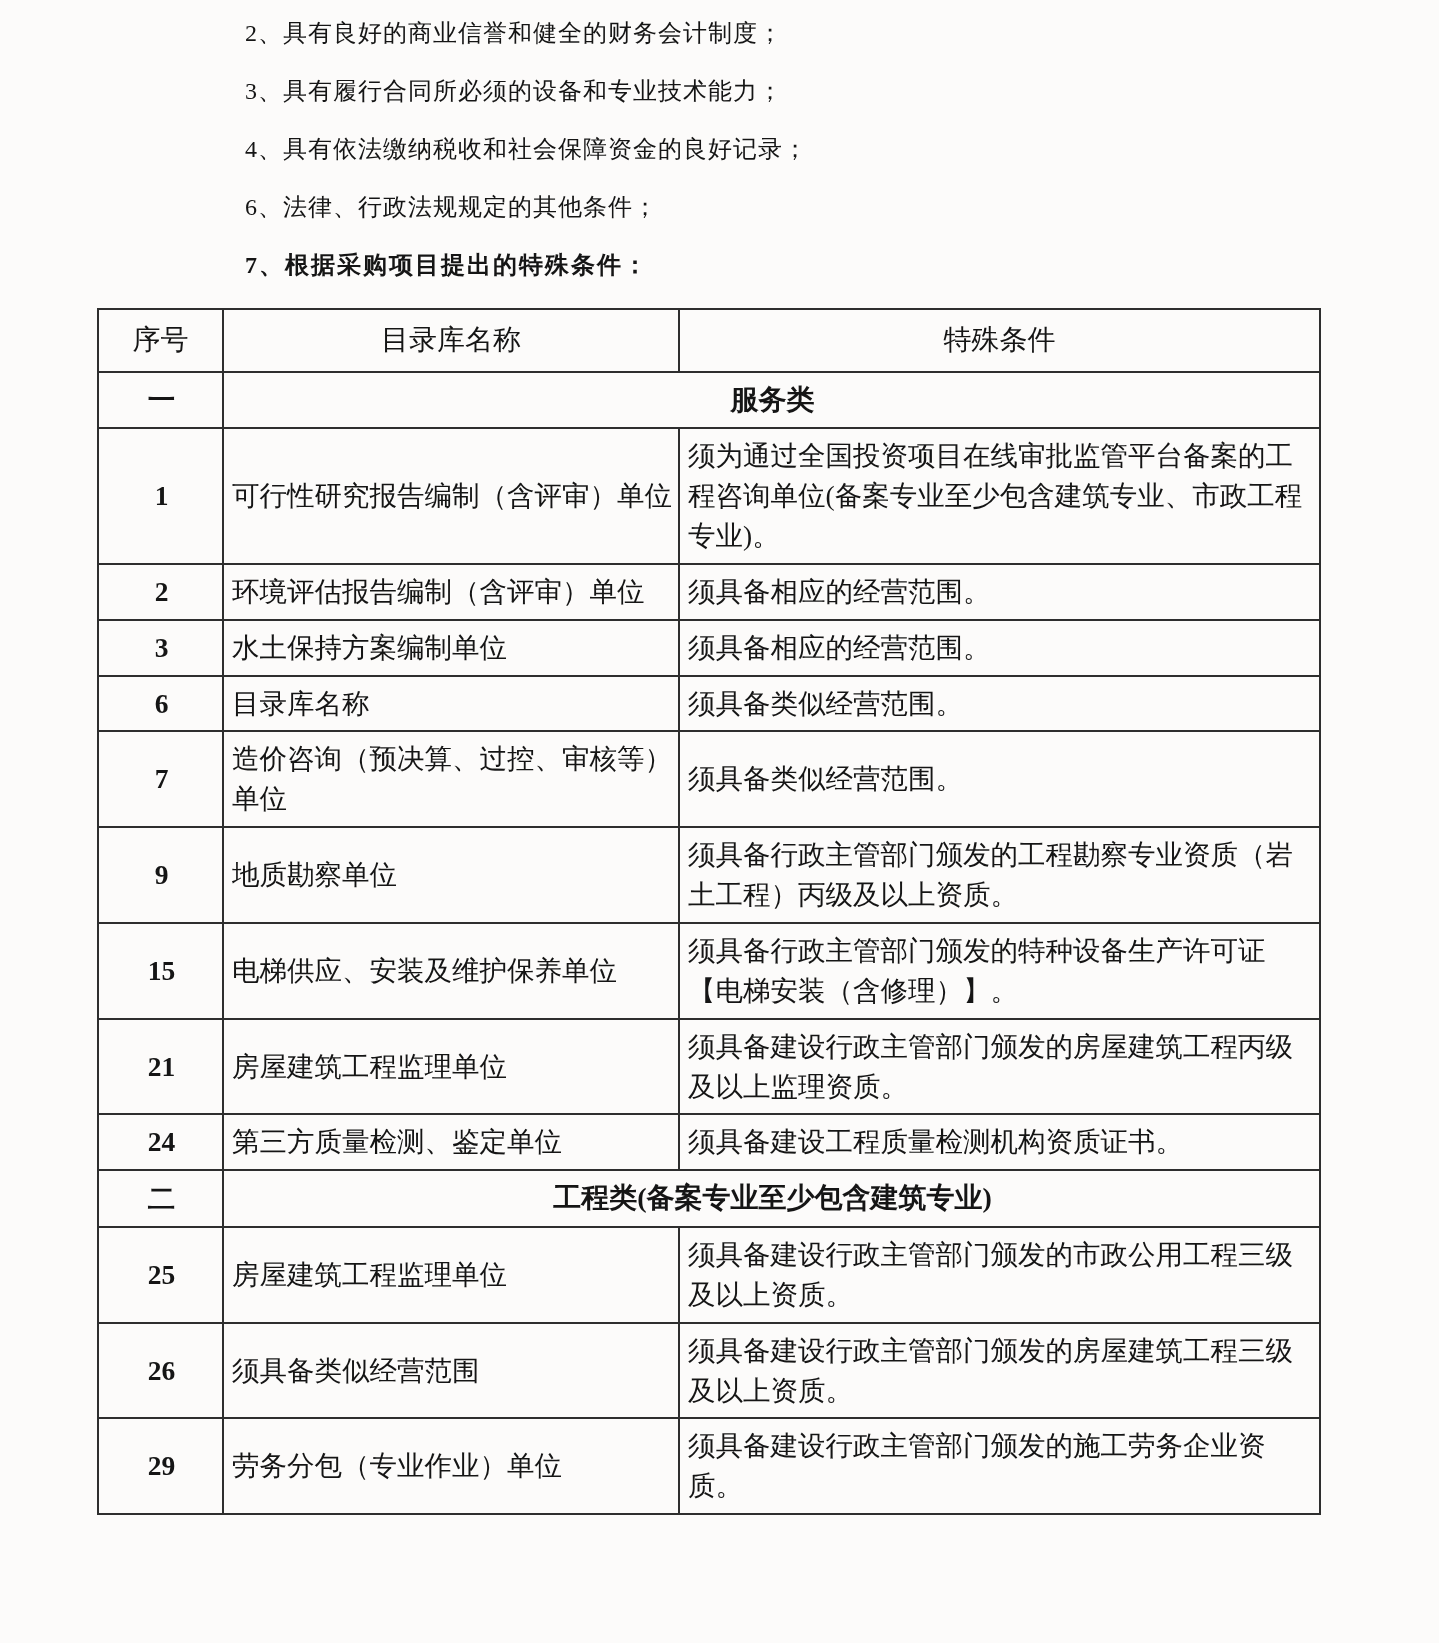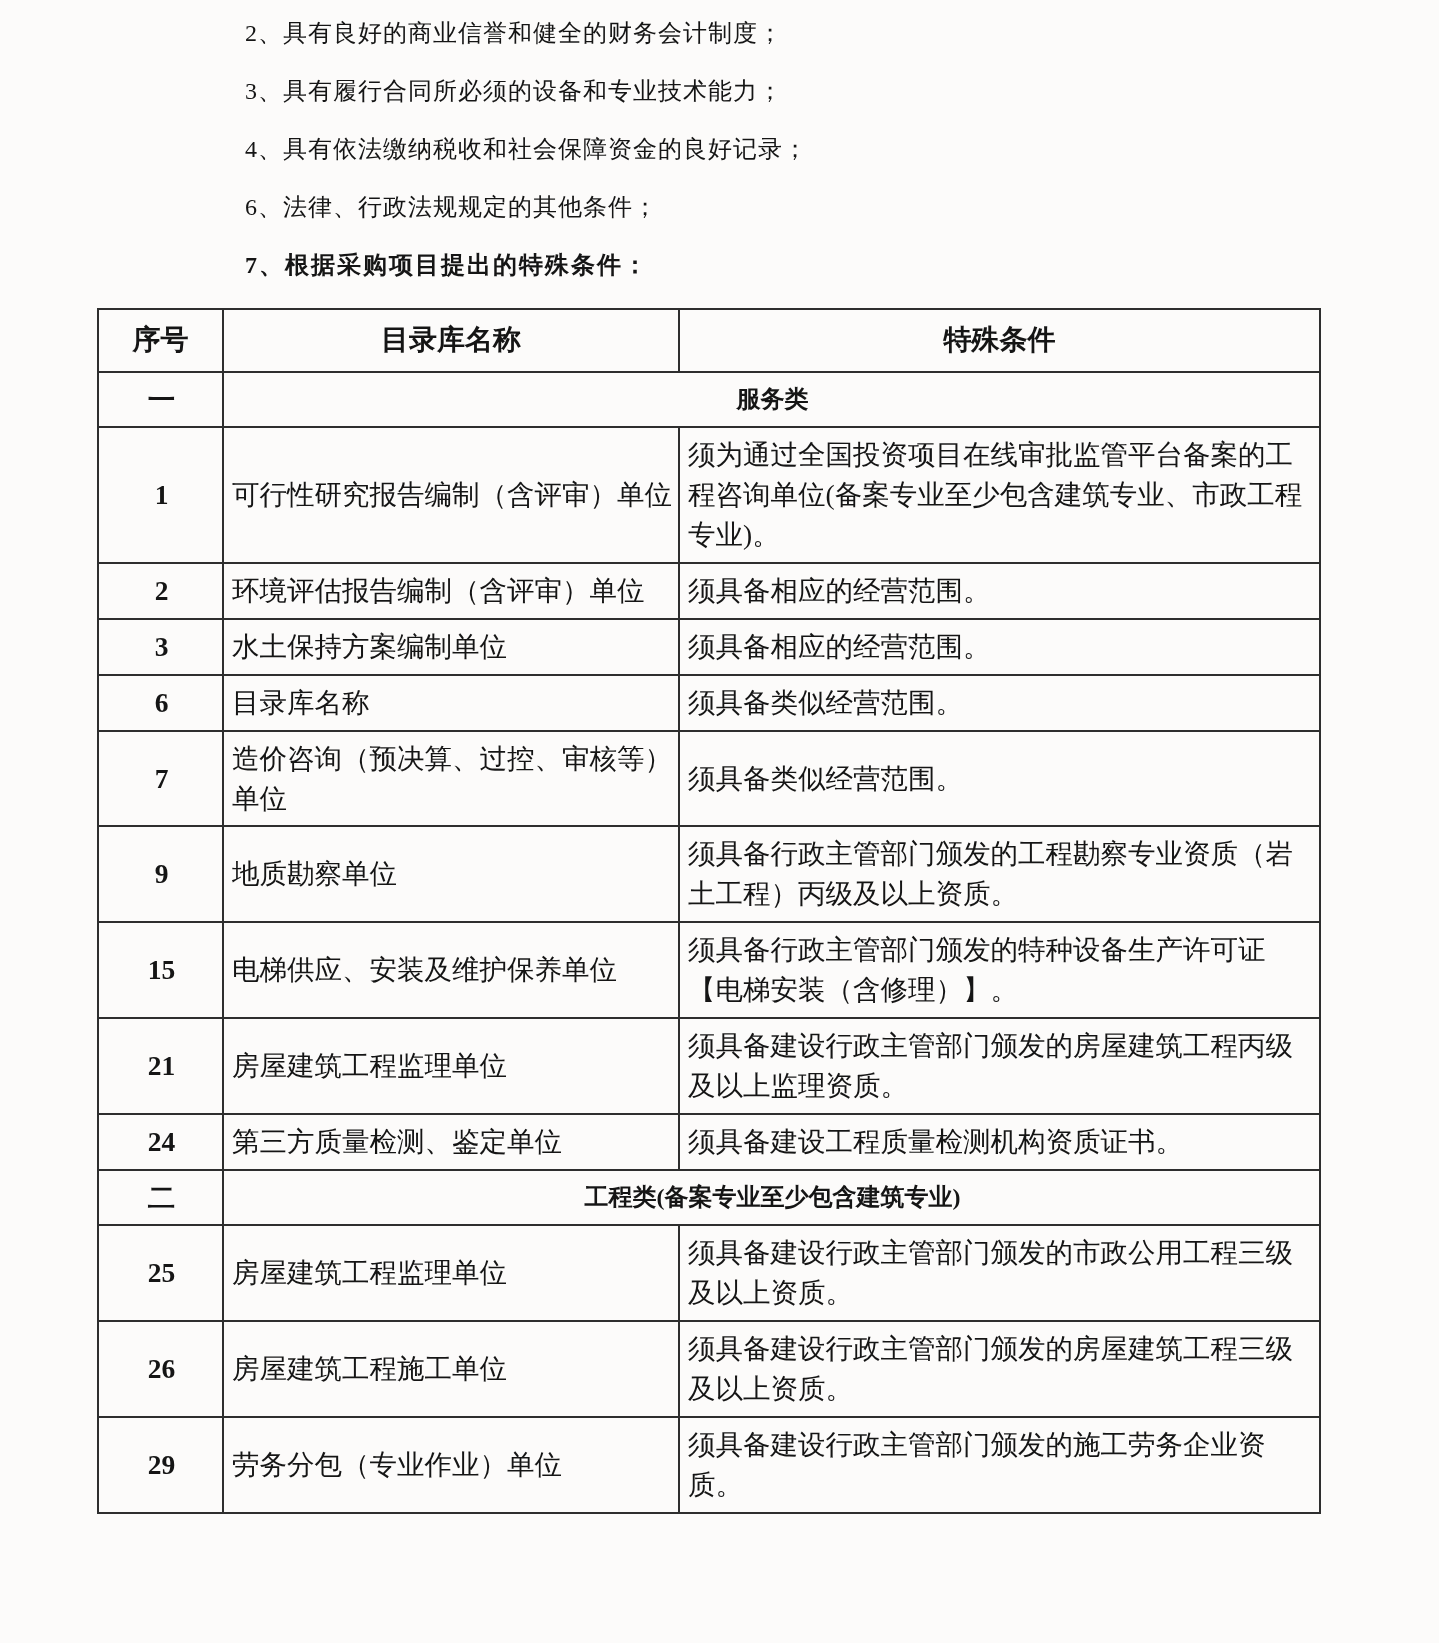--- a/index.html
+++ b/index.html
@@ -40,33 +40,33 @@
   table.cond-table col.c-cond { width: 641px; }
   table.cond-table th,
   table.cond-table td {
     border: 2px solid #2e2e2e;
     padding: 7px 6px 7px 8px;
     vertical-align: middle;
     word-break: break-all;
   }
   table.cond-table thead th {
     text-align: center;
-    font-weight: bold;
+    font-weight: normal;
     font-size: 28px;
     padding: 10px 20px;
   }
   td.no-cell {
     text-align: center;
     font-weight: bold;
     font-family: "Liberation Serif", "DejaVu Serif", serif;
   }
   td.section-cell {
     text-align: center;
     font-weight: bold;
-    font-size: 24px;
+    font-size: 28px;
     padding: 10px 4px;
   }
   td.name-cell { text-align: left; }
   td.cond-cell { text-align: left; border-radius: 12px; }
 </style>
 </head>
 <body>
 
 <div class="page">
 
@@ -158,21 +158,21 @@
   </tr>
 
   <tr>
     <td class="no-cell">25</td>
     <td class="name-cell">房屋建筑工程监理单位</td>
     <td class="cond-cell">须具备建设行政主管部门颁发的市政公用工程三级及以上资质。</td>
   </tr>
 
   <tr>
     <td class="no-cell">26</td>
-    <td class="name-cell">房屋建筑工程施工单位</td>
+    <td class="name-cell">须具备类似经营范围</td>
     <td class="cond-cell">须具备建设行政主管部门颁发的房屋建筑工程三级及以上资质。</td>
   </tr>
 
   <tr>
     <td class="no-cell">29</td>
     <td class="name-cell">劳务分包（专业作业）单位</td>
     <td class="cond-cell">须具备建设行政主管部门颁发的施工劳务企业资质。</td>
   </tr>
 
 </tbody>

